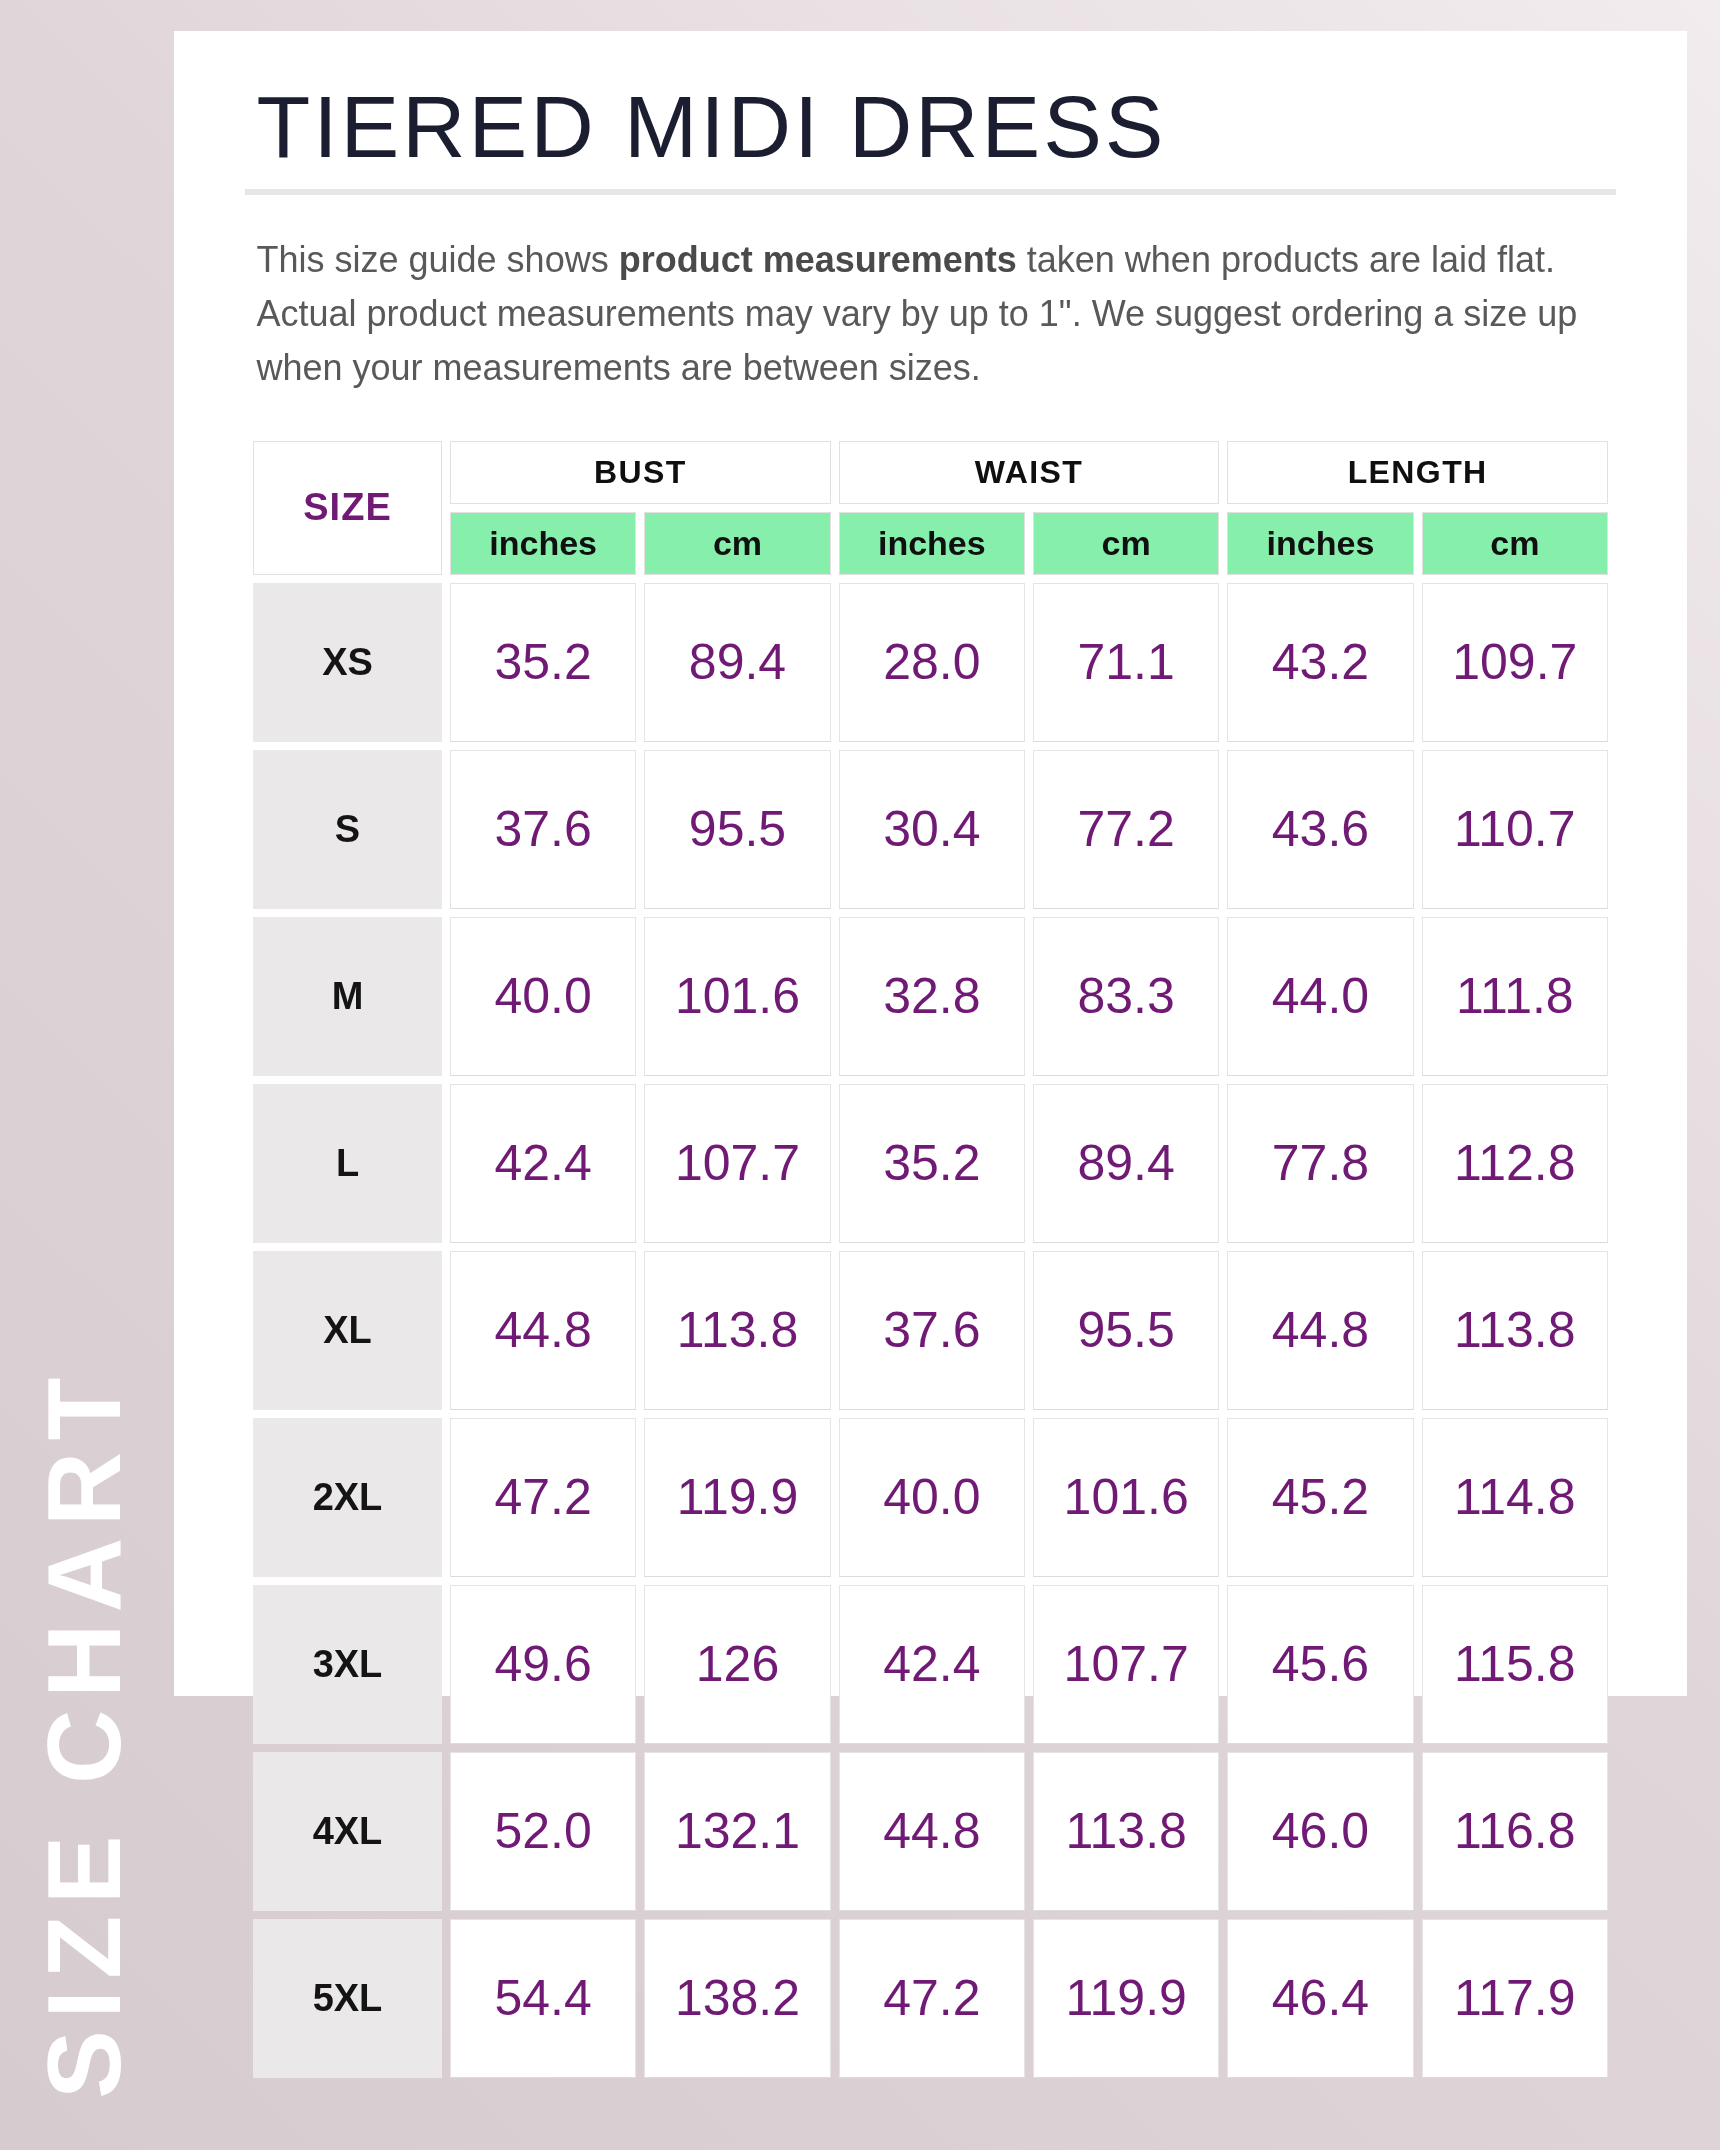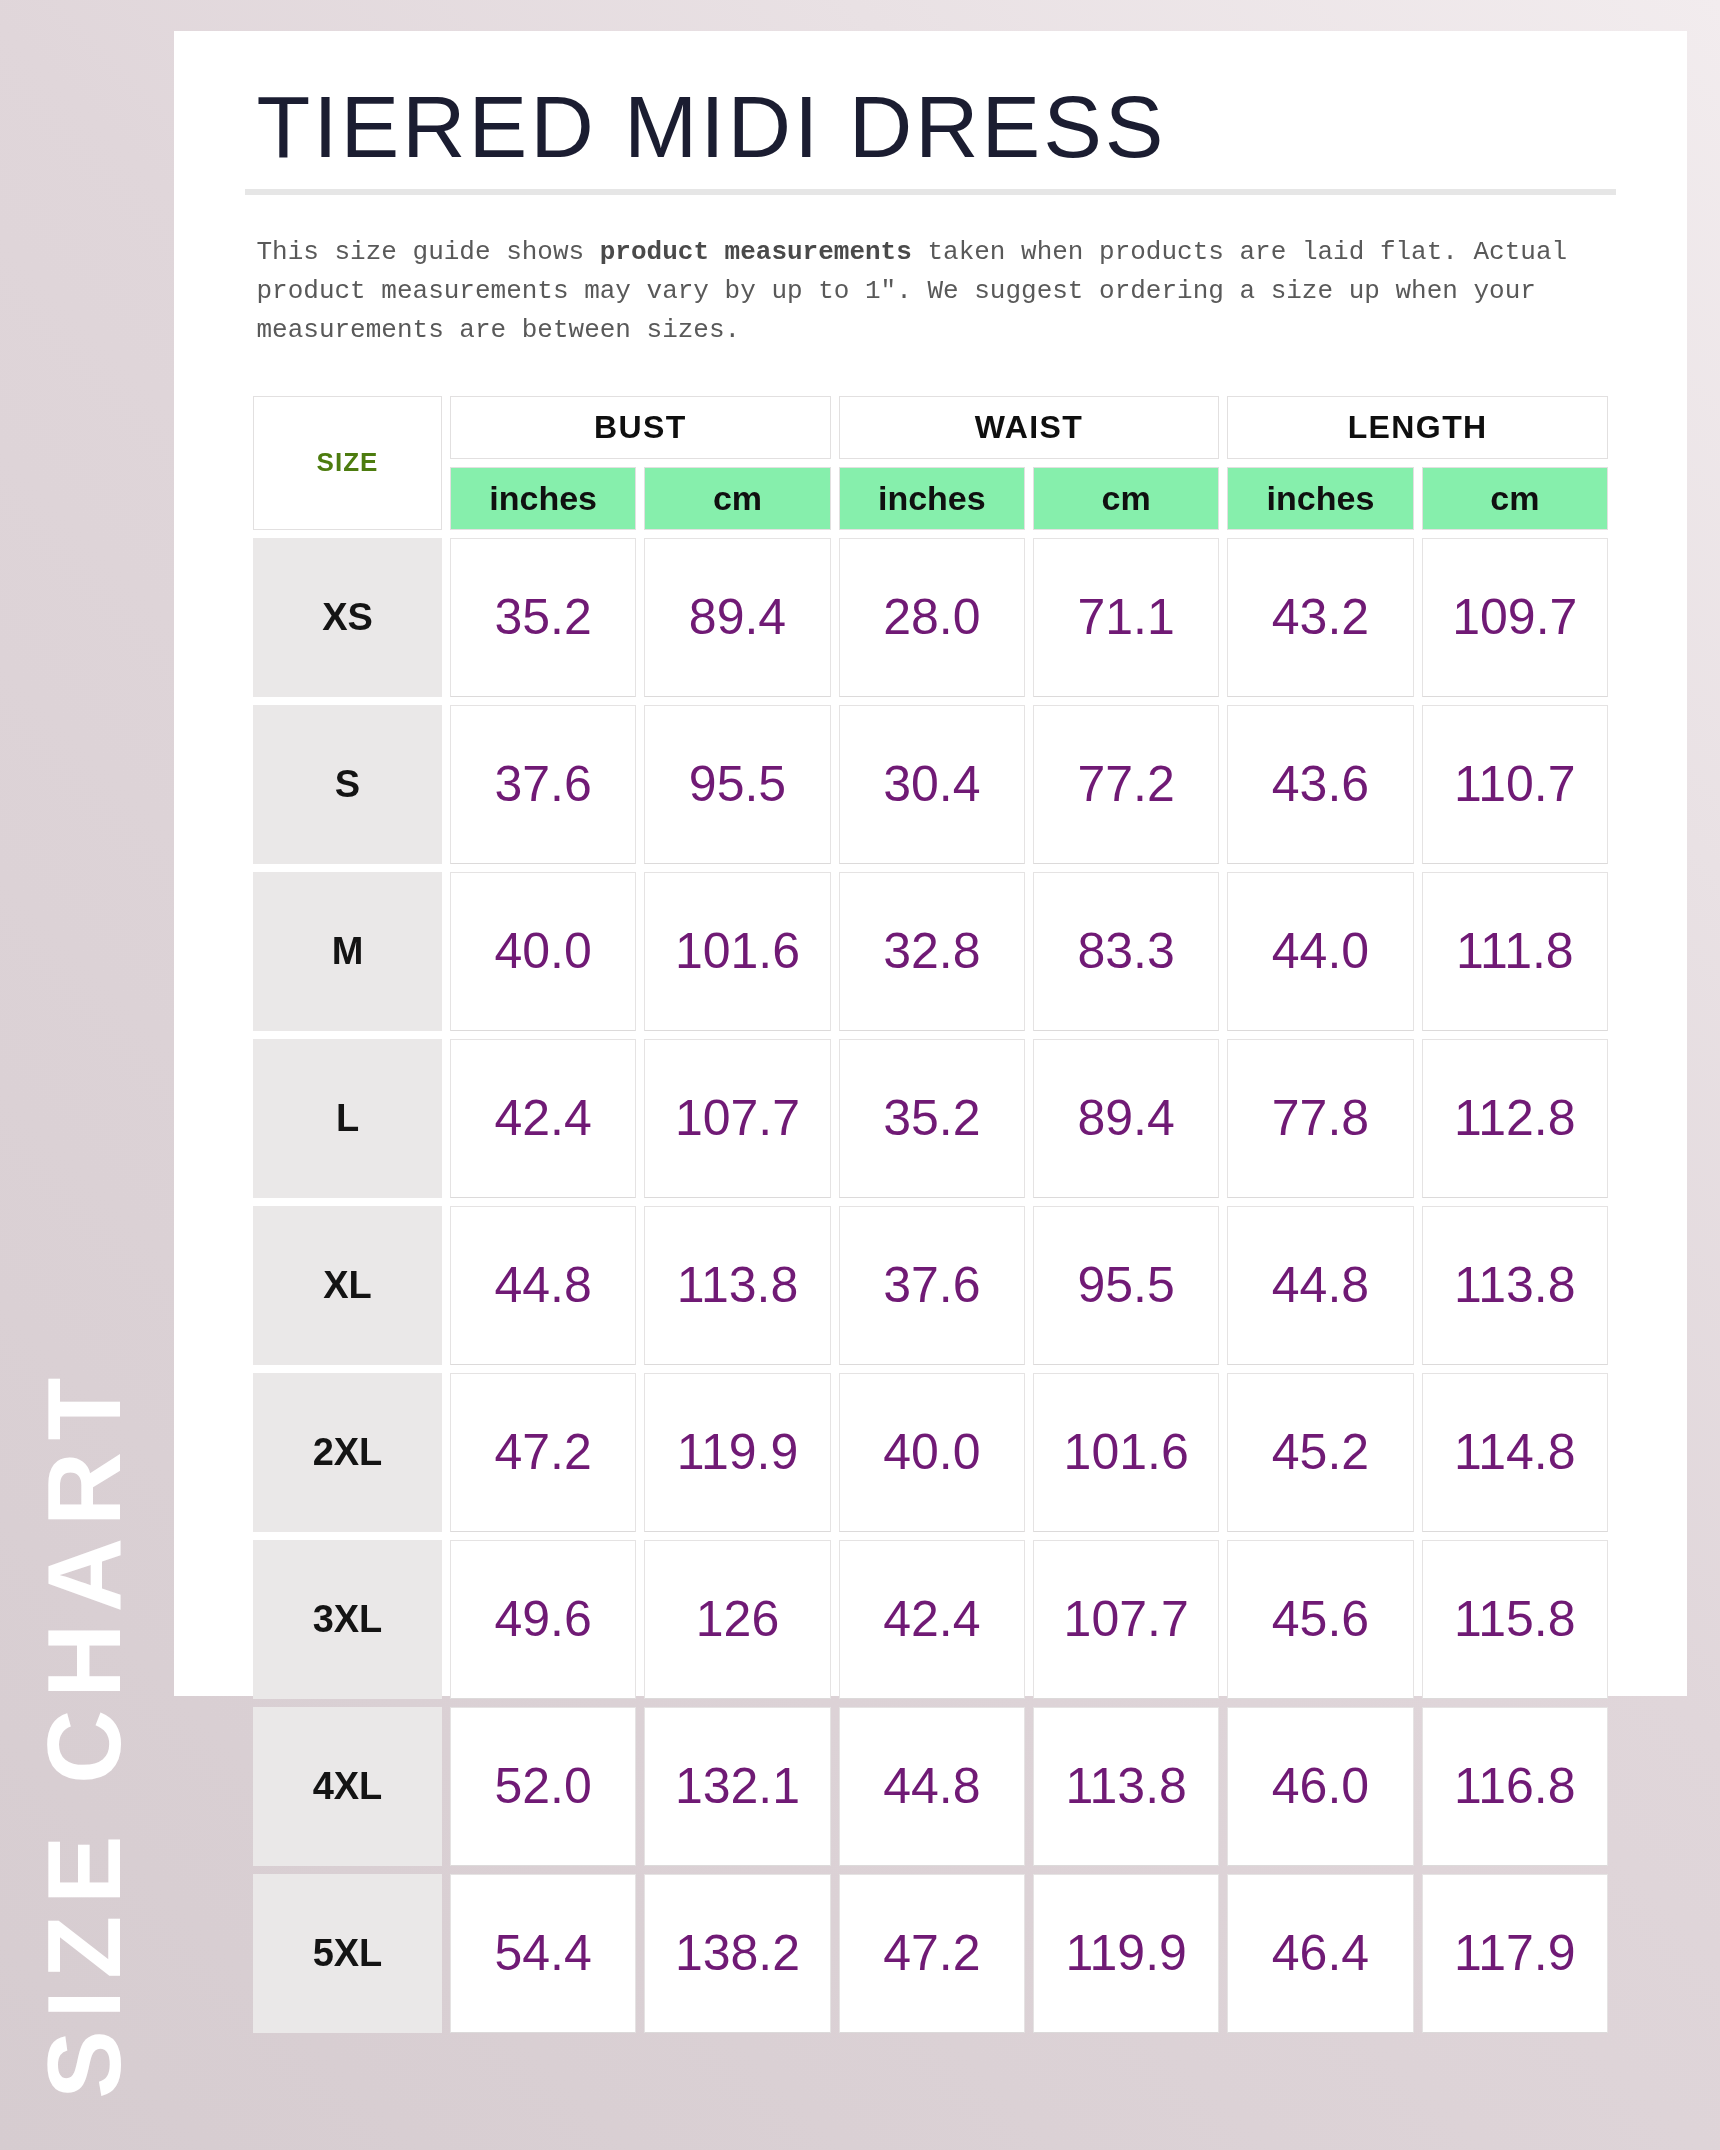--- a/index.html
+++ b/index.html
@@ -51,25 +51,24 @@
     line-height: 1.1;
     color: #1b1d31;
   }
   .divider {
     margin-top: 13.4px;
     height: 5.7px;
     background: #e6e6e6;
   }
   .desc {
     margin: 38px 0 0 11.5px;
-    font-size: 26px;
+    font-size: 36px;
     line-height: 1.5;
     color: #595959;
     max-width: 1357px;
-    font-family: Liberation Mono, monospace;
   }
   .desc strong {
     font-weight: 700;
     color: #4a4a4a;
   }
   .size-table {
     margin-top: 38px;
     width: 100%;
     table-layout: fixed;
     border-collapse: separate;
@@ -77,24 +76,24 @@
   }
   .size-table col.c-size { width: 189px; }
   .size-table th, .size-table td {
     text-align: center;
     vertical-align: middle;
     padding: 0;
   }
   .size-head {
     background: #ffffff;
     border: 1.9px solid #e2e0e0;
-    font-size: 26px;
+    font-size: 38px;
     font-weight: 700;
     letter-spacing: 1px;
-    color: #4d7c0f;
+    color: #701a75;
   }
   .group {
     background: #ffffff;
     border: 1.9px solid #e2e0e0;
     height: 61px;
     font-size: 32px;
     font-weight: 700;
     letter-spacing: 1.4px;
     color: #0f0f0f;
   }

